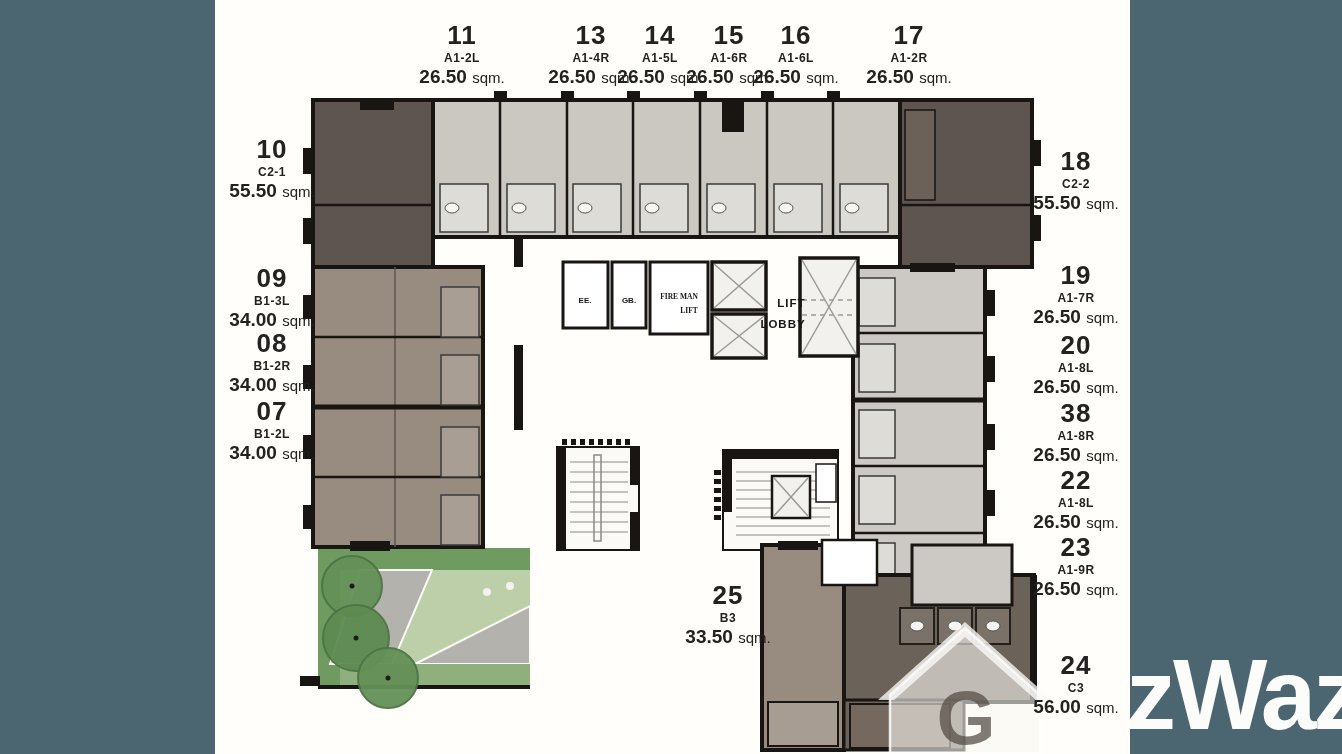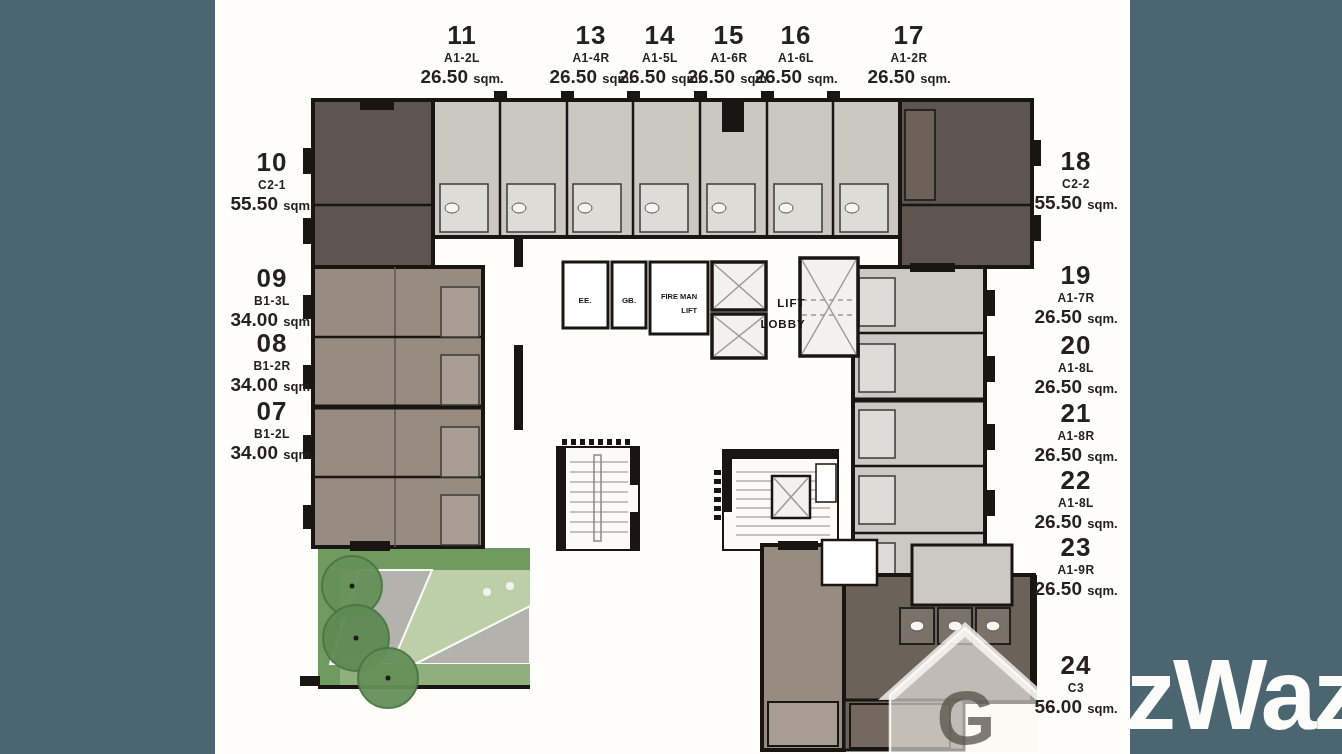--- a/index.html
+++ b/index.html
@@ -7,21 +7,21 @@
     position:relative;width:1342px;height:754px;overflow:hidden;
     background:#4b6670;
     font-family:"Liberation Sans",sans-serif;
   }
   .white-area{position:absolute;left:215px;top:0;width:915px;height:754px;background:#fffefb;}
   svg{position:absolute;left:0;top:0;}
   .ulabel{position:absolute;transform:translateX(-50%);text-align:center;color:#242220;white-space:nowrap;}
   .ulabel .no{font-size:26px;font-weight:bold;line-height:1;letter-spacing:1px;}
   .ulabel .type{font-size:12px;font-weight:bold;line-height:1;margin-top:4px;letter-spacing:.5px;}
   .ulabel .area{font-size:19px;font-weight:bold;line-height:1;margin-top:3px;}
-  .ulabel .area .u{font-size:13px;font-weight:bold;}
+  .ulabel .area .u{font-size:15px;font-weight:normal;}
   .core-label{position:absolute;transform:translateX(-50%);text-align:right;color:#161616;
     font-weight:bold;white-space:pre-line;}
   .wm-text{
     position:absolute;left:1126px;top:644px;width:260px;
     font-size:100px;font-weight:800;line-height:1;letter-spacing:-3px;
     color:#fcfcfa;
   }
 </style>
 </head>
 <body>
@@ -275,21 +275,21 @@
     <div class="no">16</div>
     <div class="type">A1-6L</div>
     <div class="area"><span>26.50</span> <span class="u">sqm.</span></div>
   </div>
   <div class="ulabel" style="left:909px;top:22px">
     <div class="no">17</div>
     <div class="type">A1-2R</div>
     <div class="area"><span>26.50</span> <span class="u">sqm.</span></div>
   </div>
 
-  <div class="ulabel" style="left:272px;top:149px">
+  <div class="ulabel" style="left:272px;top:136px">
     <div class="no">10</div>
     <div class="type">C2-1</div>
     <div class="area"><span>55.50</span> <span class="u">sqm.</span></div>
   </div>
   <div class="ulabel" style="left:272px;top:265px">
     <div class="no">09</div>
     <div class="type">B1-3L</div>
     <div class="area"><span>34.00</span> <span class="u">sqm.</span></div>
   </div>
   <div class="ulabel" style="left:272px;top:330px">
@@ -312,42 +312,47 @@
     <div class="no">19</div>
     <div class="type">A1-7R</div>
     <div class="area"><span>26.50</span> <span class="u">sqm.</span></div>
   </div>
   <div class="ulabel" style="left:1076px;top:332px">
     <div class="no">20</div>
     <div class="type">A1-8L</div>
     <div class="area"><span>26.50</span> <span class="u">sqm.</span></div>
   </div>
   <div class="ulabel" style="left:1076px;top:400px">
-    <div class="no">21</div>
+    <div class="no">38</div>
     <div class="type">A1-8R</div>
     <div class="area"><span>26.50</span> <span class="u">sqm.</span></div>
   </div>
   <div class="ulabel" style="left:1076px;top:467px">
     <div class="no">22</div>
     <div class="type">A1-8L</div>
     <div class="area"><span>26.50</span> <span class="u">sqm.</span></div>
   </div>
   <div class="ulabel" style="left:1076px;top:534px">
     <div class="no">23</div>
     <div class="type">A1-9R</div>
     <div class="area"><span>26.50</span> <span class="u">sqm.</span></div>
   </div>
   <div class="ulabel" style="left:1076px;top:652px">
     <div class="no">24</div>
     <div class="type">C3</div>
     <div class="area"><span>56.00</span> <span class="u">sqm.</span></div>
   </div>
 
+  <div class="ulabel" style="left:728px;top:582px">
+    <div class="no">25</div>
+    <div class="type">B3</div>
+    <div class="area"><span>33.50</span> <span class="u">sqm.</span></div>
+  </div>
 
   <div class="core-label" style="left:585px;top:296px;font-size:8px;">EE.</div>
   <div class="core-label" style="left:629px;top:296px;font-size:8px;">GB.</div>
-  <div class="core-label" style="left:679px;top:290px;font-size:7.5px;line-height:1.9;">FIRE MAN
+  <div class="core-label" style="left:679px;top:290px;font-size:7.5px;line-height:1.9;font-family:Liberation Serif, serif;">FIRE MAN
 LIFT</div>
   <div class="core-label" style="left:783px;top:293px;font-size:11.5px;line-height:1.8;letter-spacing:1px;">LIFT
 LOBBY</div>
 
   <div class="wm-text">zWaz</div>
 </div>
 
 </body></html>

